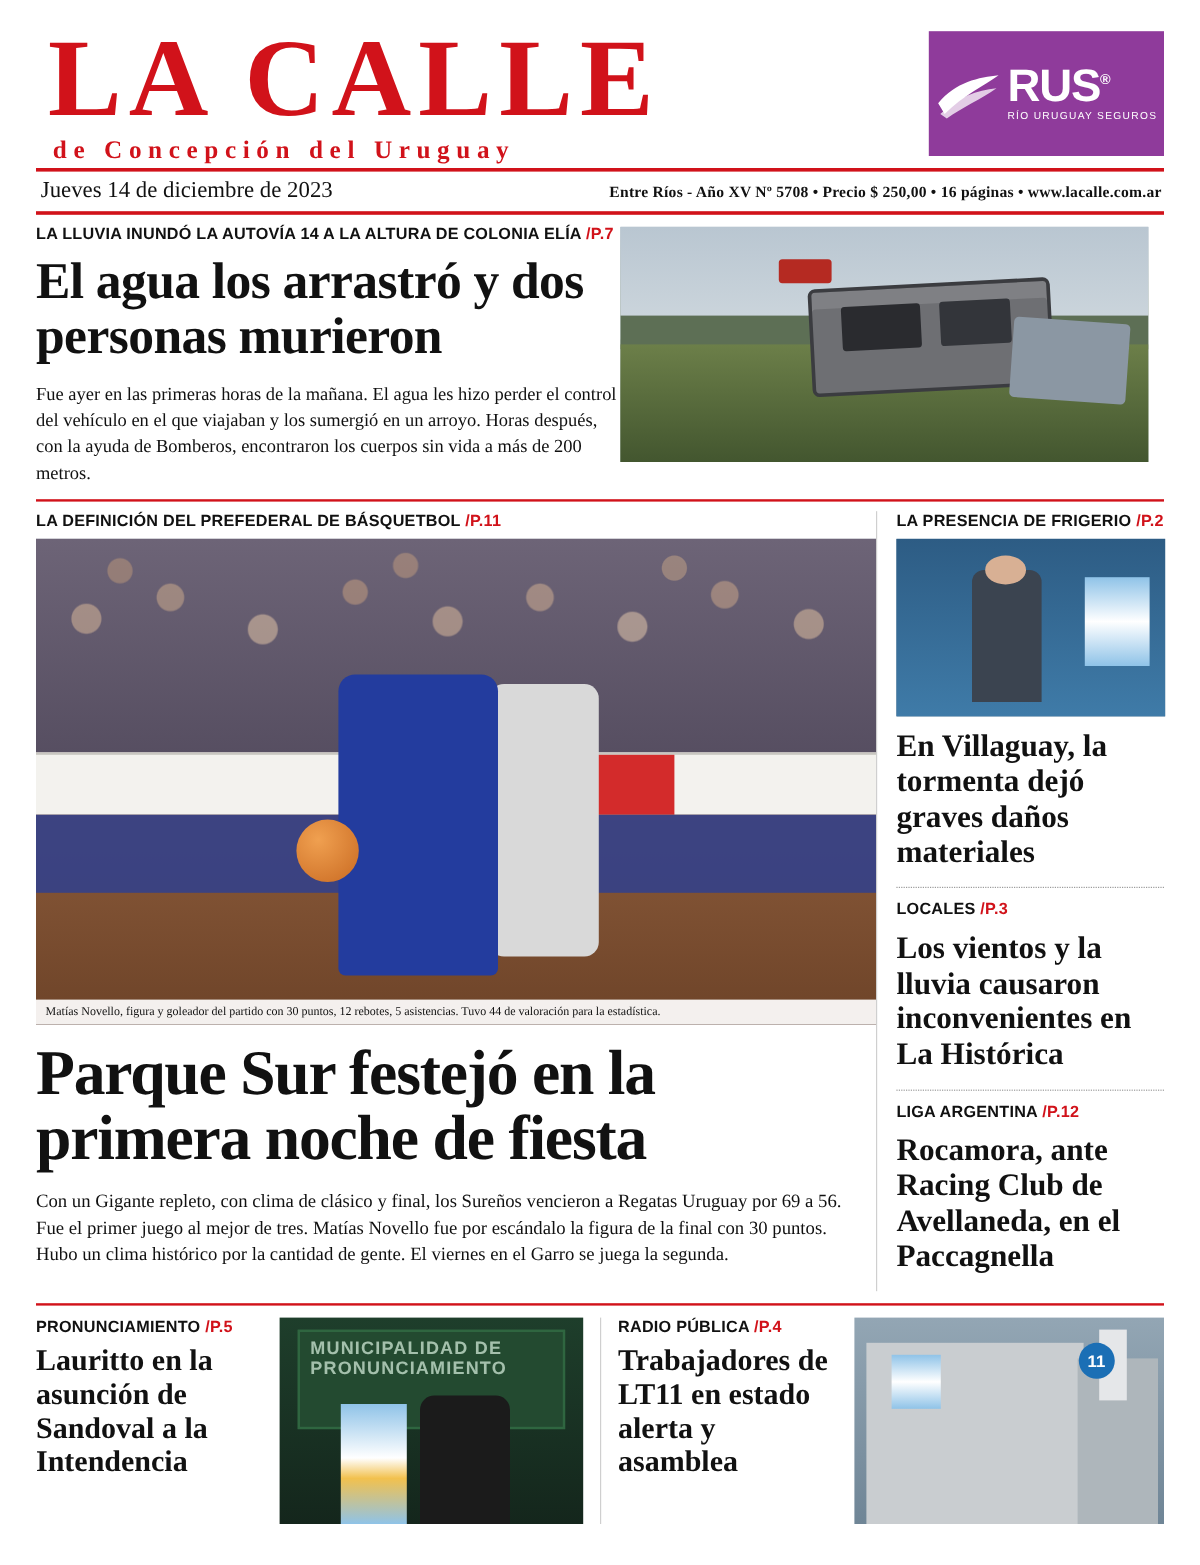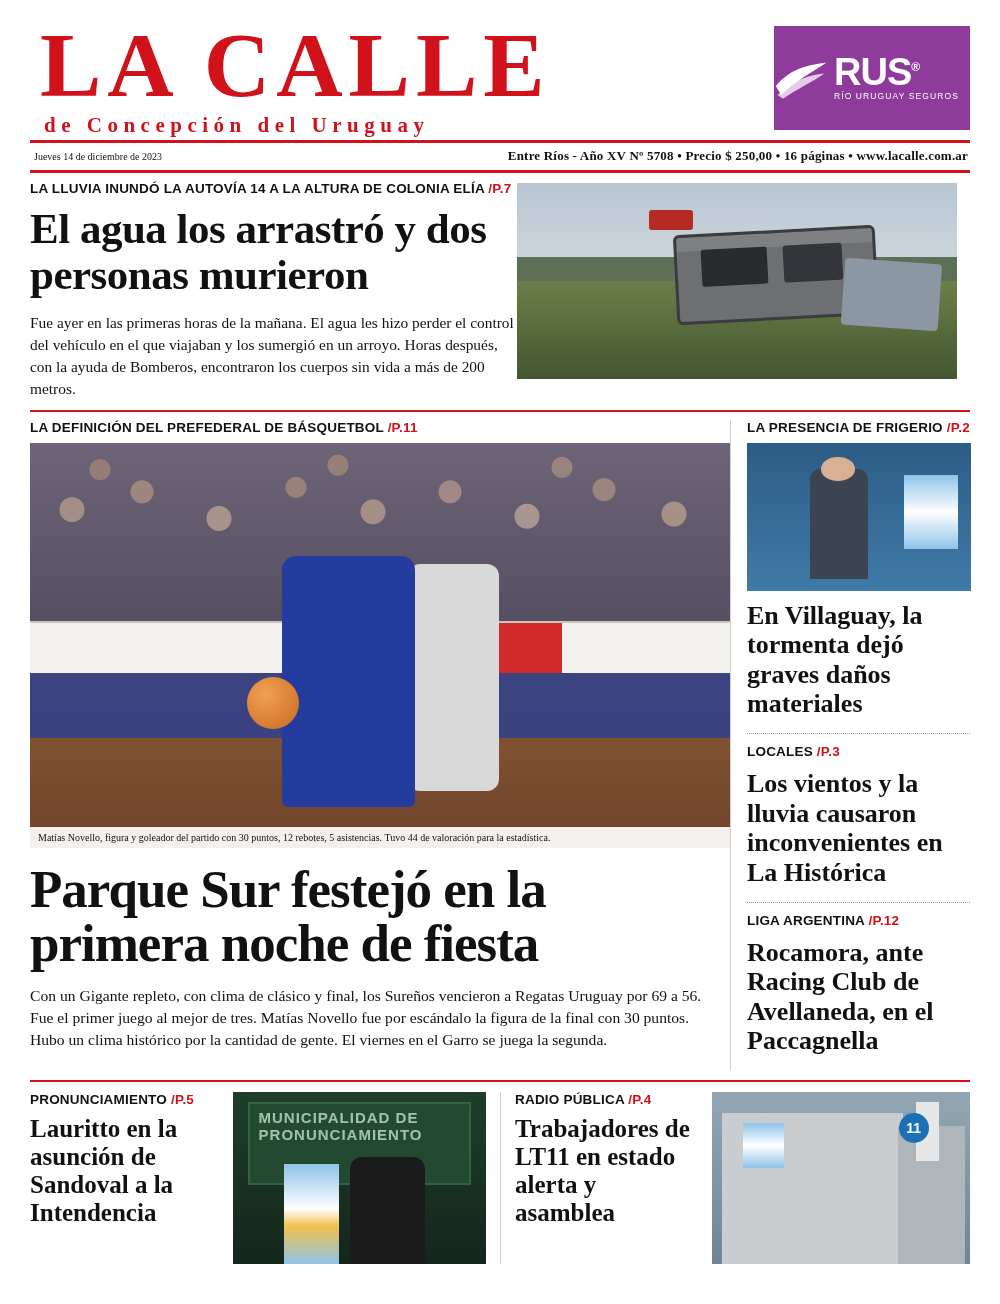--- a/index.html
+++ b/index.html
@@ -47,38 +47,39 @@
   }
   .rus-box {
     position: absolute;
     right: 0;
     top: 26px;
     width: 196px;
     height: 104px;
     background: #8f3b9b;
     display: flex;
     align-items: center;
+    justify-content: center;
   }
   .rus-inner { display: flex; align-items: center; gap: 6px; }
   .rus-swoosh { width: 54px; height: 46px; }
   .rus-text { color: #ffffff; font-family: "Liberation Sans", sans-serif; }
   .rus-name { font-size: 38px; font-weight: bold; line-height: 0.9; letter-spacing: -1px; position: relative; }
   .rus-reg { font-size: 12px; vertical-align: super; }
   .rus-tag { font-size: 8.5px; letter-spacing: 1.1px; margin-top: 2px; }
 
   
   .rule-red { height: 3px; background: #d1121a; }
   .infobar {
     display: flex;
     justify-content: space-between;
     align-items: baseline;
     font-family: "Liberation Serif", serif;
     padding: 5px 2px 6px 4px;
   }
-  .infobar .date { font-size: 10px; color: #111; }
+  .infobar .date { font-size: 19px; color: #111; }
   .infobar .meta { font-size: 13px; font-weight: bold; color: #111; letter-spacing: 0.2px; }
 
   
   .kicker {
     font-family: "Liberation Sans", sans-serif;
     font-weight: bold;
     font-size: 13.5px;
     letter-spacing: 0.2px;
     color: #111;
     text-transform: uppercase;

